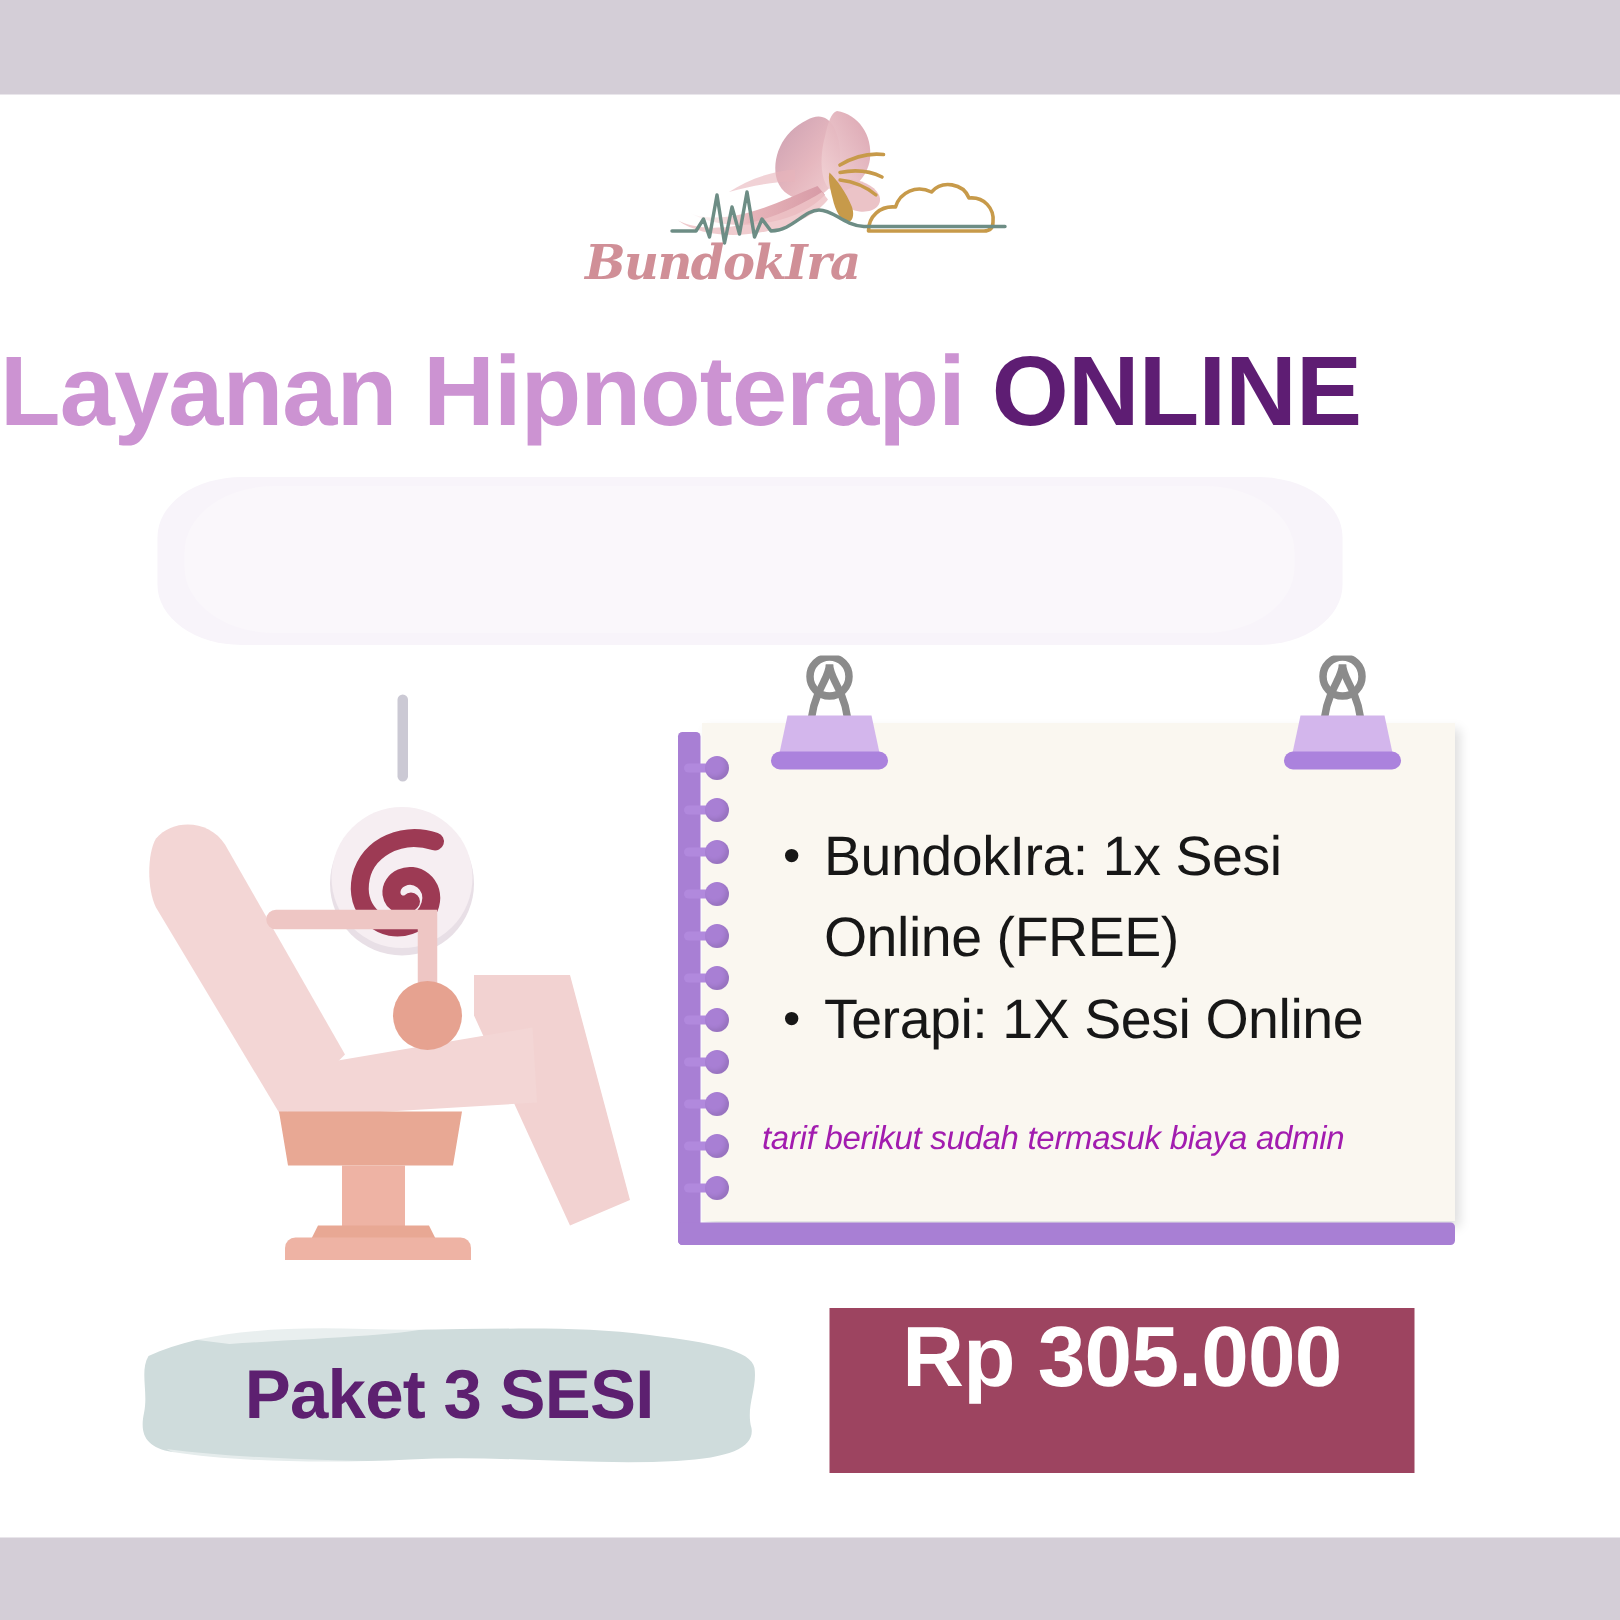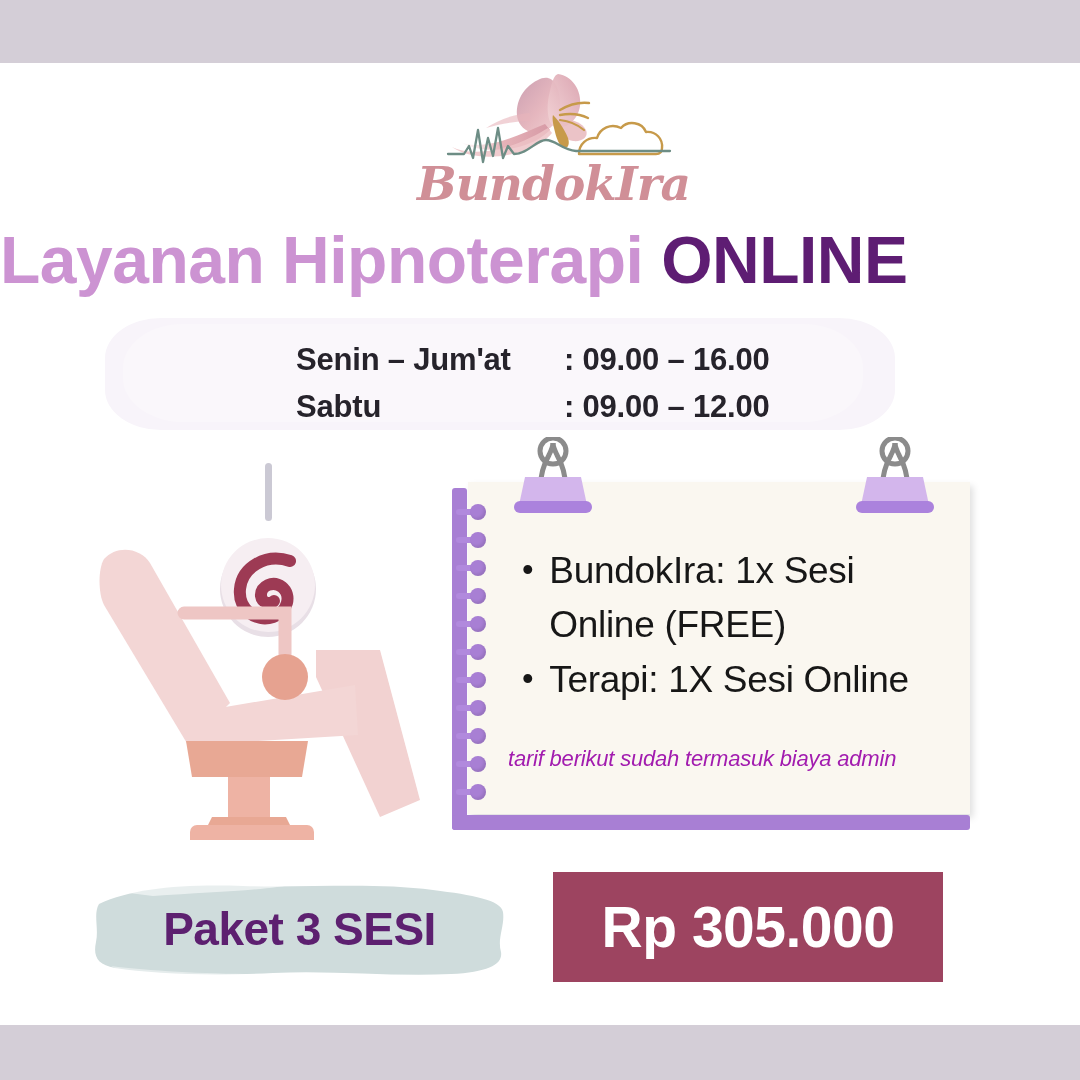--- a/index.html
+++ b/index.html
@@ -39,25 +39,25 @@
     top: 58px;
     transform: translateX(-50%);
     width: 300px;
     height: 165px;
   }
   #logo-mark { position: absolute; left: 0; top: 0; }
   #logo-word {
     position: absolute;
     left: 0; top: 98px;
     width: 300px;
-    text-align: right;
+    text-align: left;
     font-family: "DejaVu Serif", serif;
     font-style: italic;
     font-weight: 700;
-    font-size: 47px;
+    font-size: 32px;
     letter-spacing: -1px;
     color: #d08f97;
   }
 
   
   #headline {
     position: absolute;
     left: 0;
     top: 222px;
     width: 860px;
@@ -226,21 +226,20 @@
     letter-spacing: -0.5px;
   }
   #price-box {
     position: absolute;
     left: 553px;
     top: 872px;
     width: 390px;
     height: 110px;
     background: #9d4460;
     display: flex;
-    align-items: center;
     justify-content: center;
   }
   #price-text {
     font-size: 57px;
     font-weight: 700;
     color: #ffffff;
     letter-spacing: -0.5px;
   }
 </style>
 </head>
@@ -308,30 +307,20 @@
       </g>
     </svg>
     <div id="logo-word">BundokIra</div>
   </div>
 
   <div id="headline">
     <span class="soft">Layanan Hipnoterapi </span><span class="strong">ONLINE</span>
   </div>
 
   <div id="schedule-brush"></div>
-  <div id="schedule">
-    <div class="sched-row">
-      <span class="sched-day">Senin – Jum'at</span>
-      <span class="sched-time">: 09.00 – 16.00</span>
-    </div>
-    <div class="sched-row">
-      <span class="sched-day">Sabtu</span>
-      <span class="sched-time">: 09.00 – 12.00</span>
-    </div>
-  </div>
 
   <svg id="chair" width="370" height="395" viewBox="0 0 370 395">
 
     <rect x="185" y="18" width="7" height="58" rx="3.5" fill="#cbc9d4"></rect>
 
     <circle cx="188" cy="144" r="48" fill="#e8dfe6"></circle>
     <circle cx="188" cy="140" r="47" fill="#f6eef2"></circle>
 
     <g>
       <path d="M210 116 C186 108 162 122 160 144 C158 164 176 178 193 172

